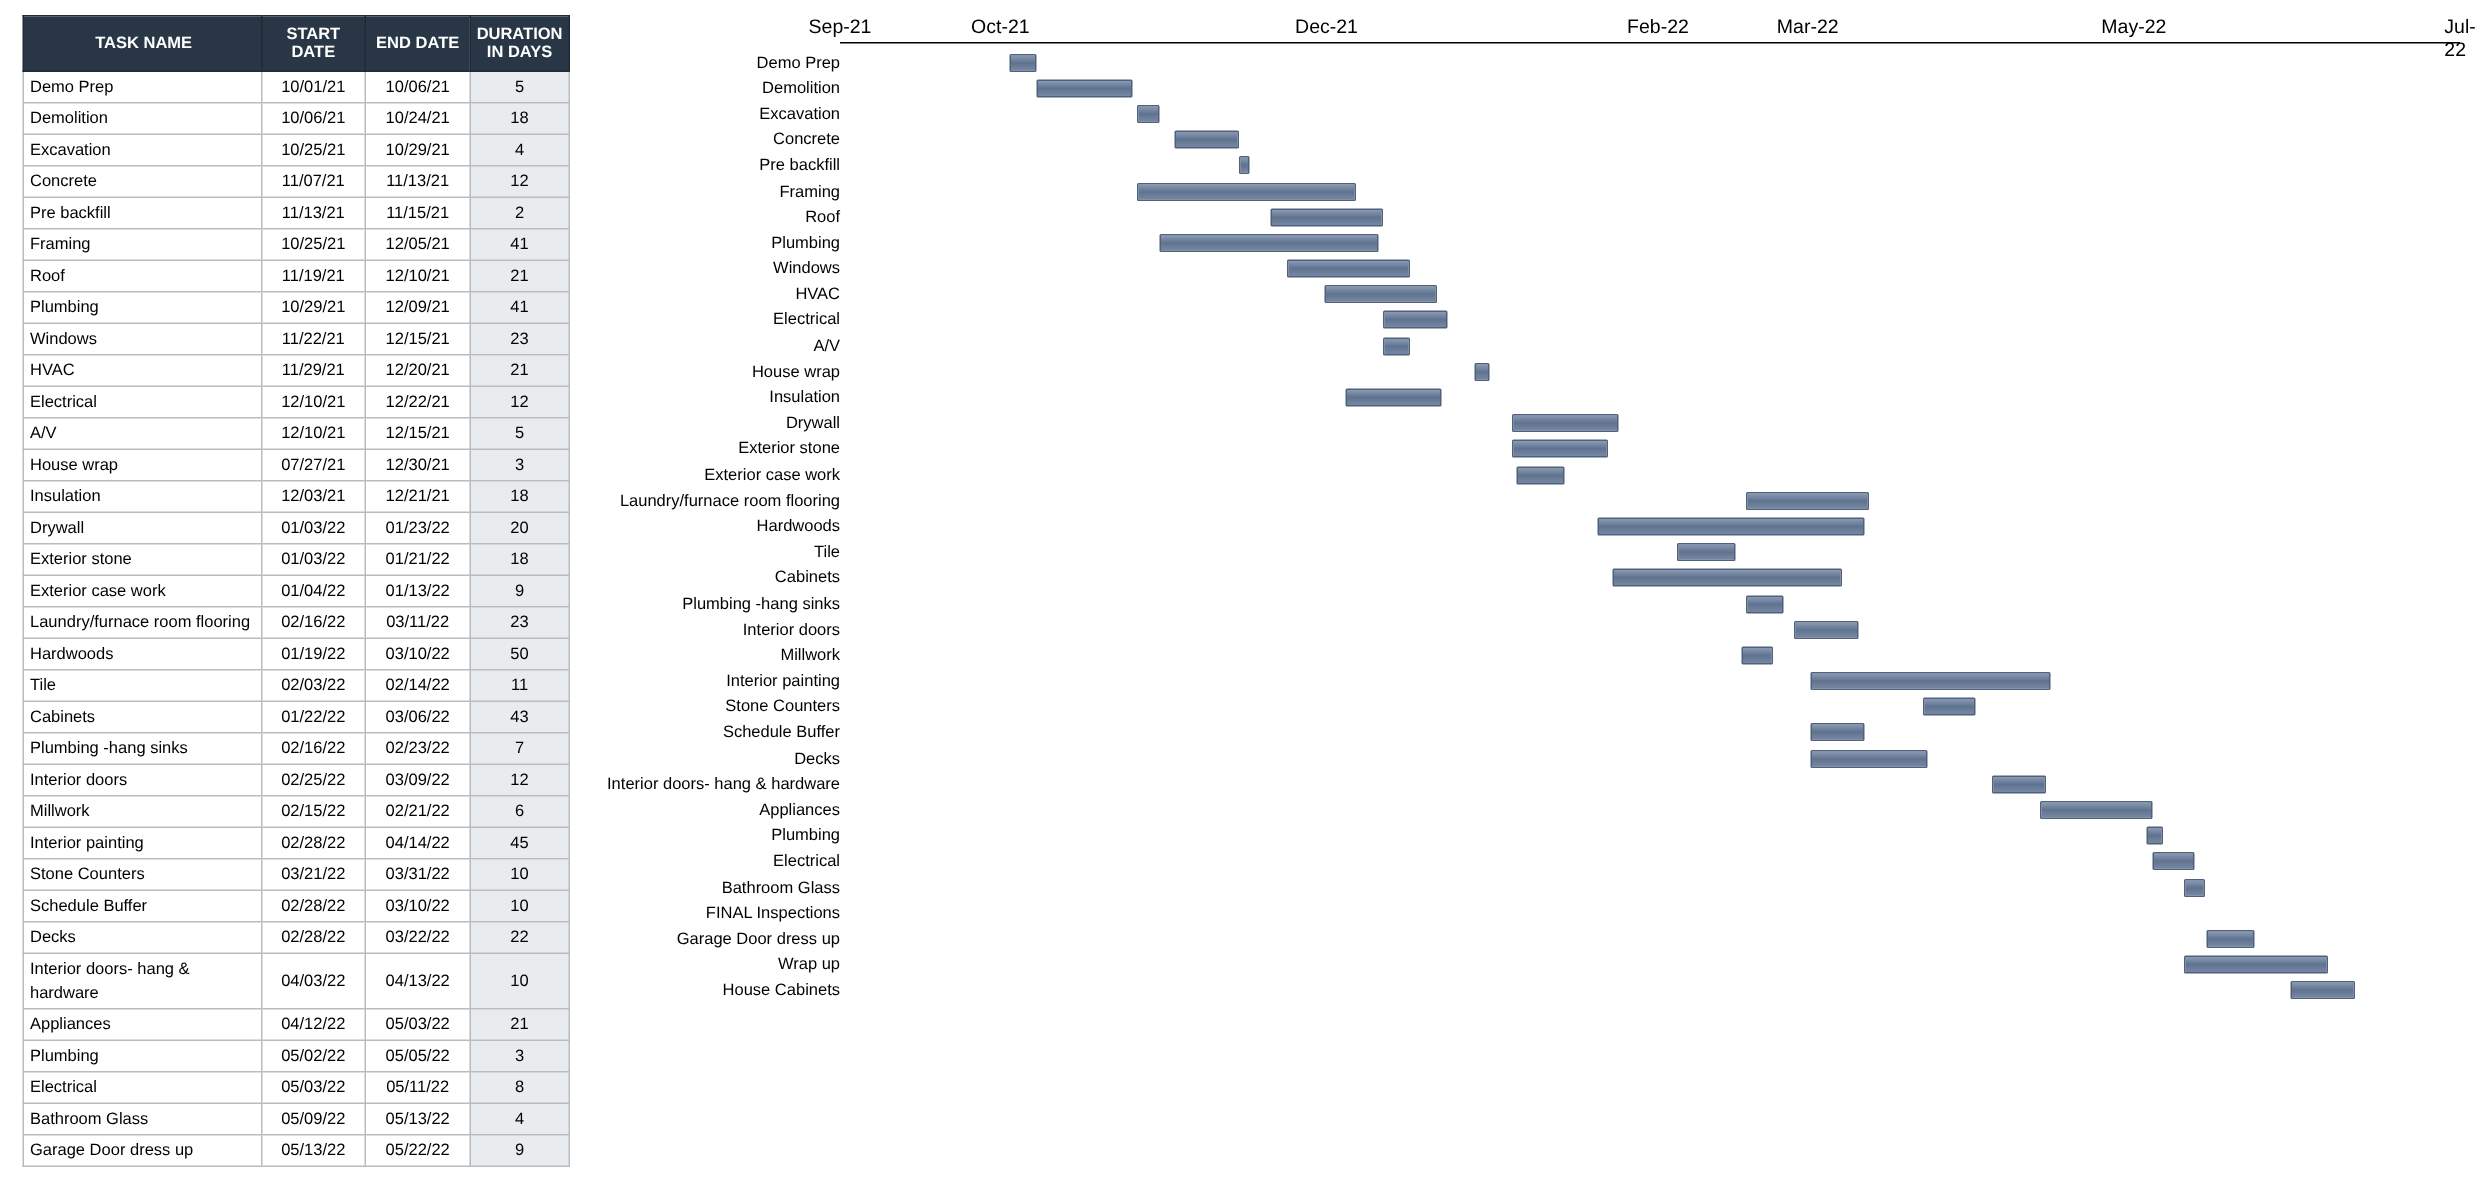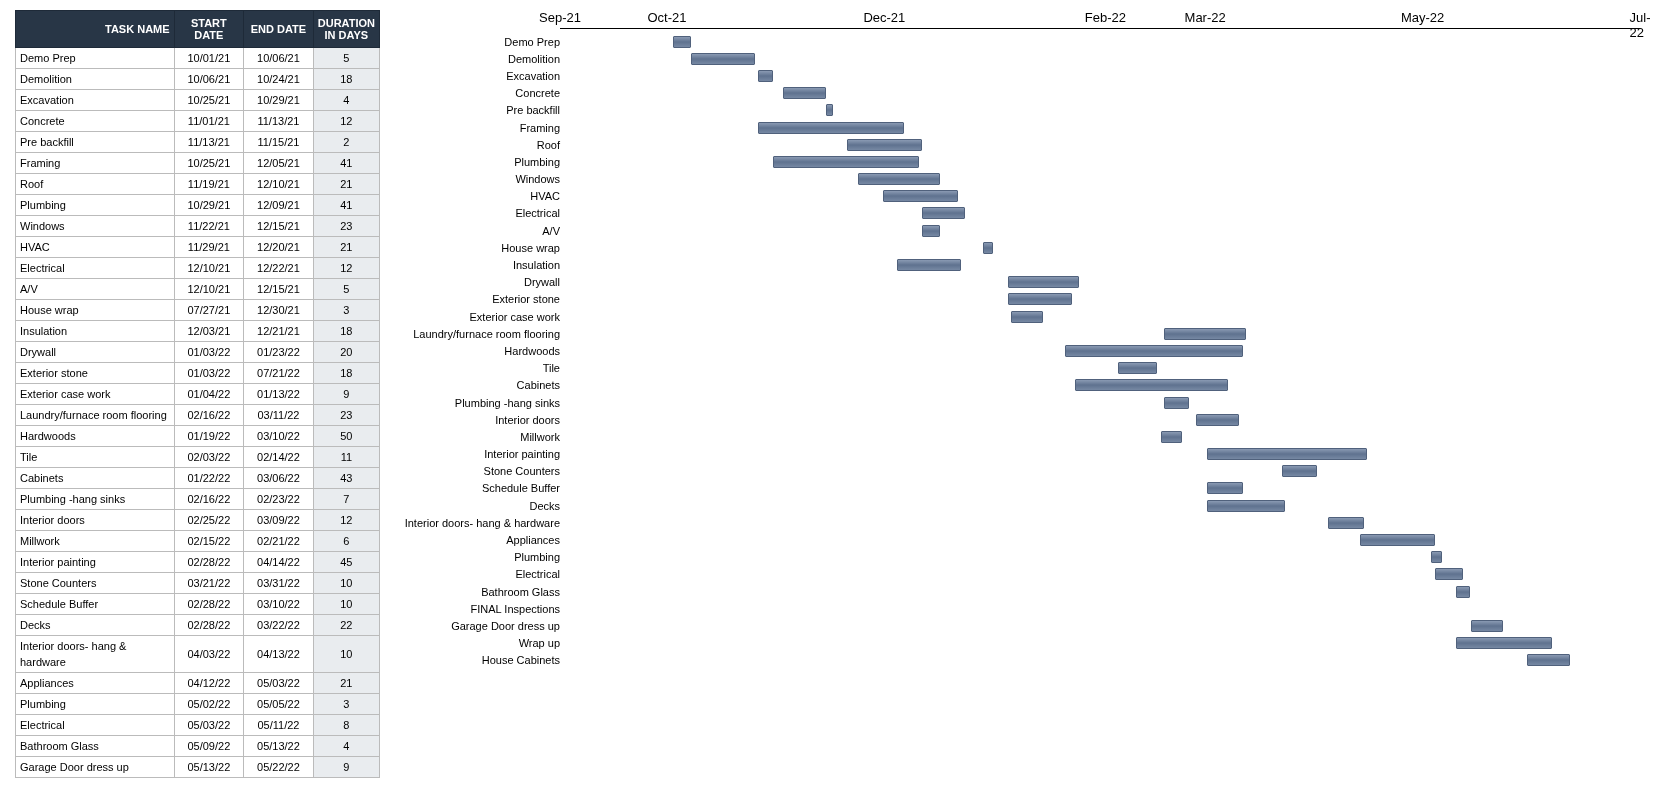--- a/index.html
+++ b/index.html
@@ -2,21 +2,21 @@
 <html><head>
 <meta charset="utf-8">
 <style>
   html,body{margin:0;padding:0;font-family:Arial,Helvetica,sans-serif;background:#fff;font-size:12px;color:#000;}
   .wrap{padding:10px 15px;width:1630px;}
   h1{margin:0 0 8px 0;font-size:20px;letter-spacing:.5px;color:#888;font-weight:700;}
   .layout{display:flex;gap:20px;align-items:flex-start;}
   
   table.task{border-collapse:collapse;width:365px;font-size:11px;}
   table.task th{background:#283646;color:#fff;font-weight:700;padding:6px 4px;border:1px solid #1e2a38;text-align:center;}
-  table.task th:first-child{text-align:right;padding-left:6px;}
+  table.task th:first-child{text-align:center;padding-left:6px;}
   table.task td{border:1px solid #bbb;padding:2px 4px;height:16px;line-height:16px;}
   table.task td.c{text-align:center;}
   table.task td.dur{background:#e9ecef;text-align:center;}
   .col-name{width:165px;}
   .col-date{width:65px;}
   .col-dur{width:55px;margin-top:45px;}
   
   .gantt{flex:1;position:relative;}
   .axis{position:relative;height:18px;border-bottom:1px solid #000;margin-left:160px;margin-right:5px;}
   .tick{position:absolute;top:0;font-size:13px;transform:translateX(-50%);color:#000;}
@@ -54,21 +54,21 @@
             <td class="dur">18</td>
           </tr>
           <tr>
             <td>Excavation</td>
             <td class="c">10/25/21</td>
             <td class="c">10/29/21</td>
             <td class="dur">4</td>
           </tr>
           <tr>
             <td>Concrete</td>
-            <td class="c">11/01/21</td>
+            <td class="c">11/07/21</td>
             <td class="c">11/13/21</td>
             <td class="dur">12</td>
           </tr>
           <tr>
             <td>Pre backfill</td>
             <td class="c">11/13/21</td>
             <td class="c">11/15/21</td>
             <td class="dur">2</td>
           </tr>
           <tr>
@@ -127,21 +127,21 @@
           </tr>
           <tr>
             <td>Drywall</td>
             <td class="c">01/03/22</td>
             <td class="c">01/23/22</td>
             <td class="dur">20</td>
           </tr>
           <tr>
             <td>Exterior stone</td>
             <td class="c">01/03/22</td>
-            <td class="c">07/21/22</td>
+            <td class="c">01/21/22</td>
             <td class="dur">18</td>
           </tr>
           <tr>
             <td>Exterior case work</td>
             <td class="c">01/04/22</td>
             <td class="c">01/13/22</td>
             <td class="dur">9</td>
           </tr>
           <tr>
             <td>Laundry/furnace room flooring</td>

